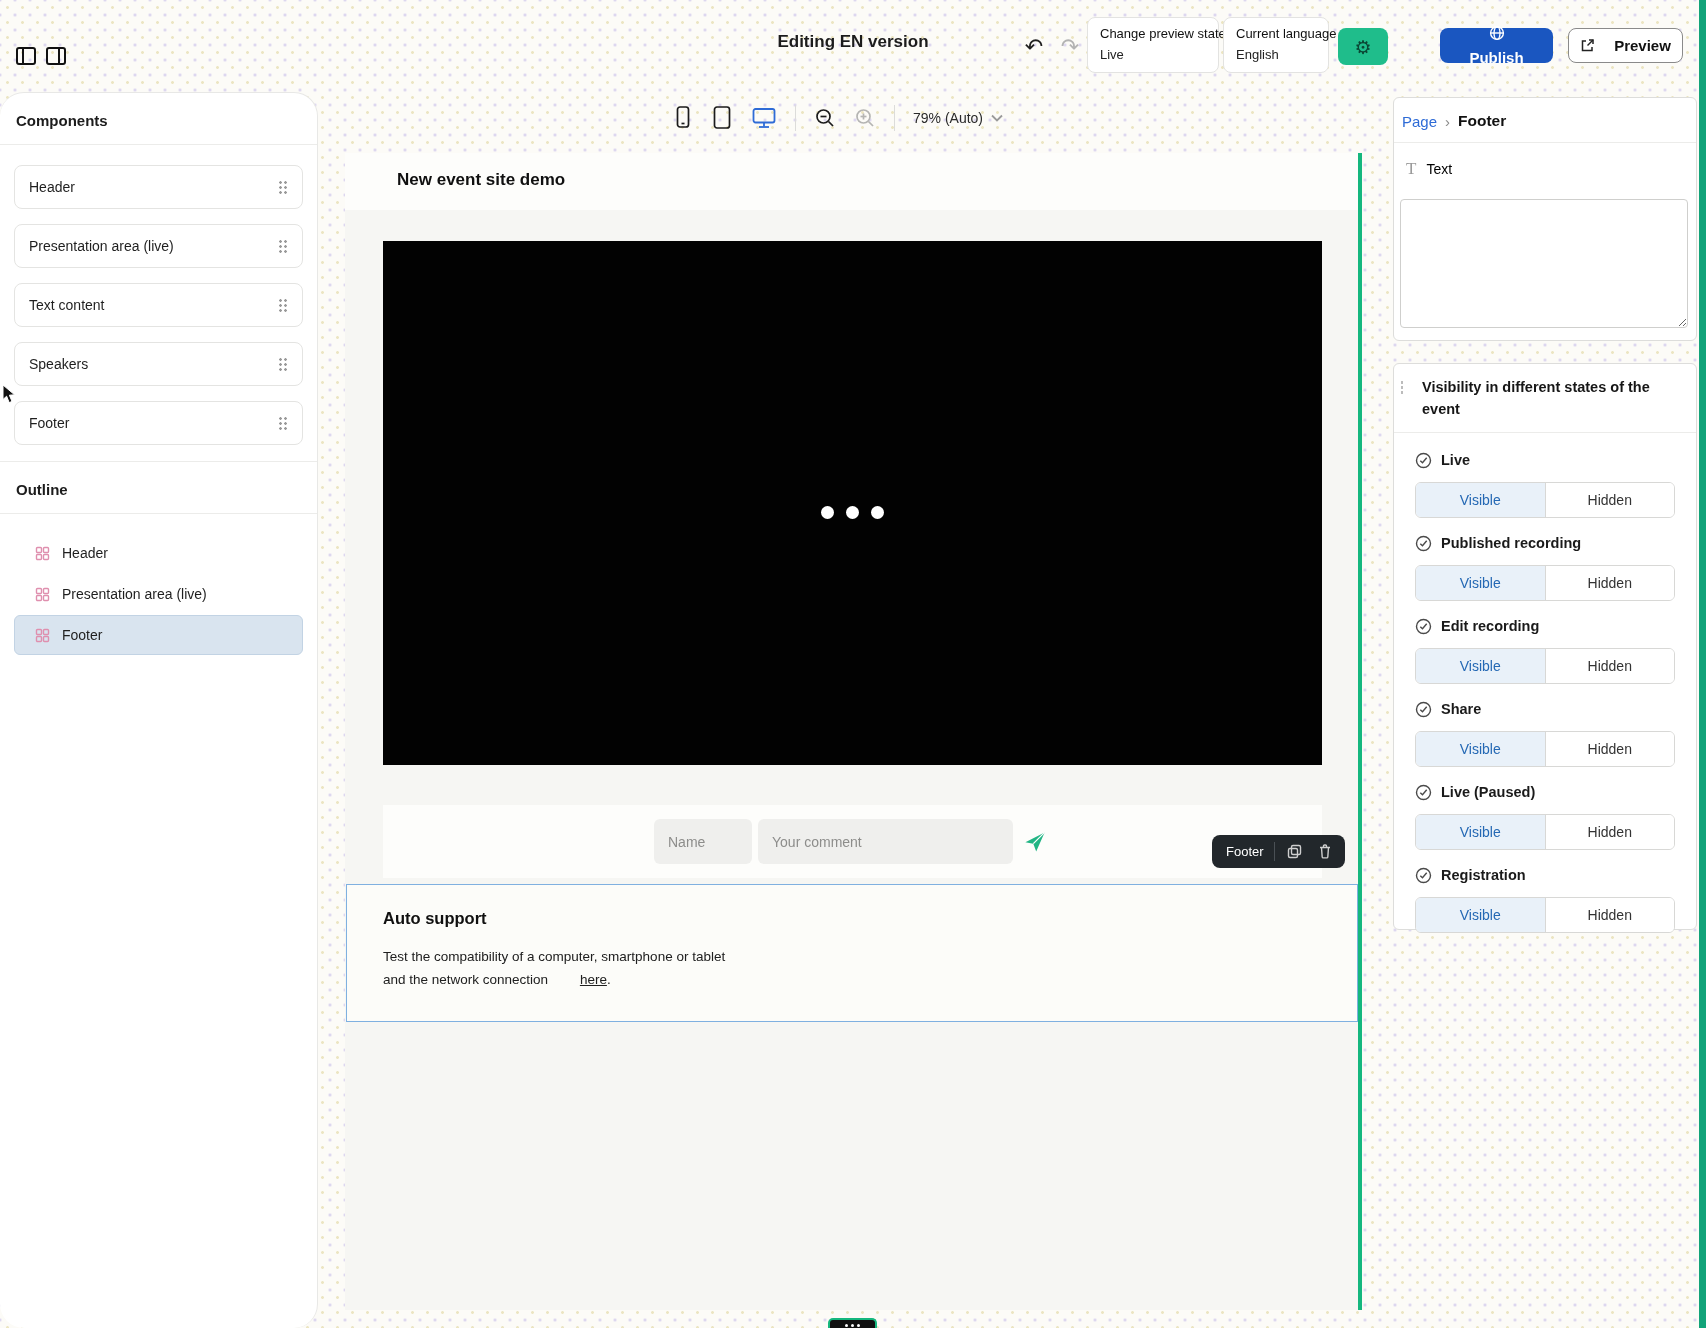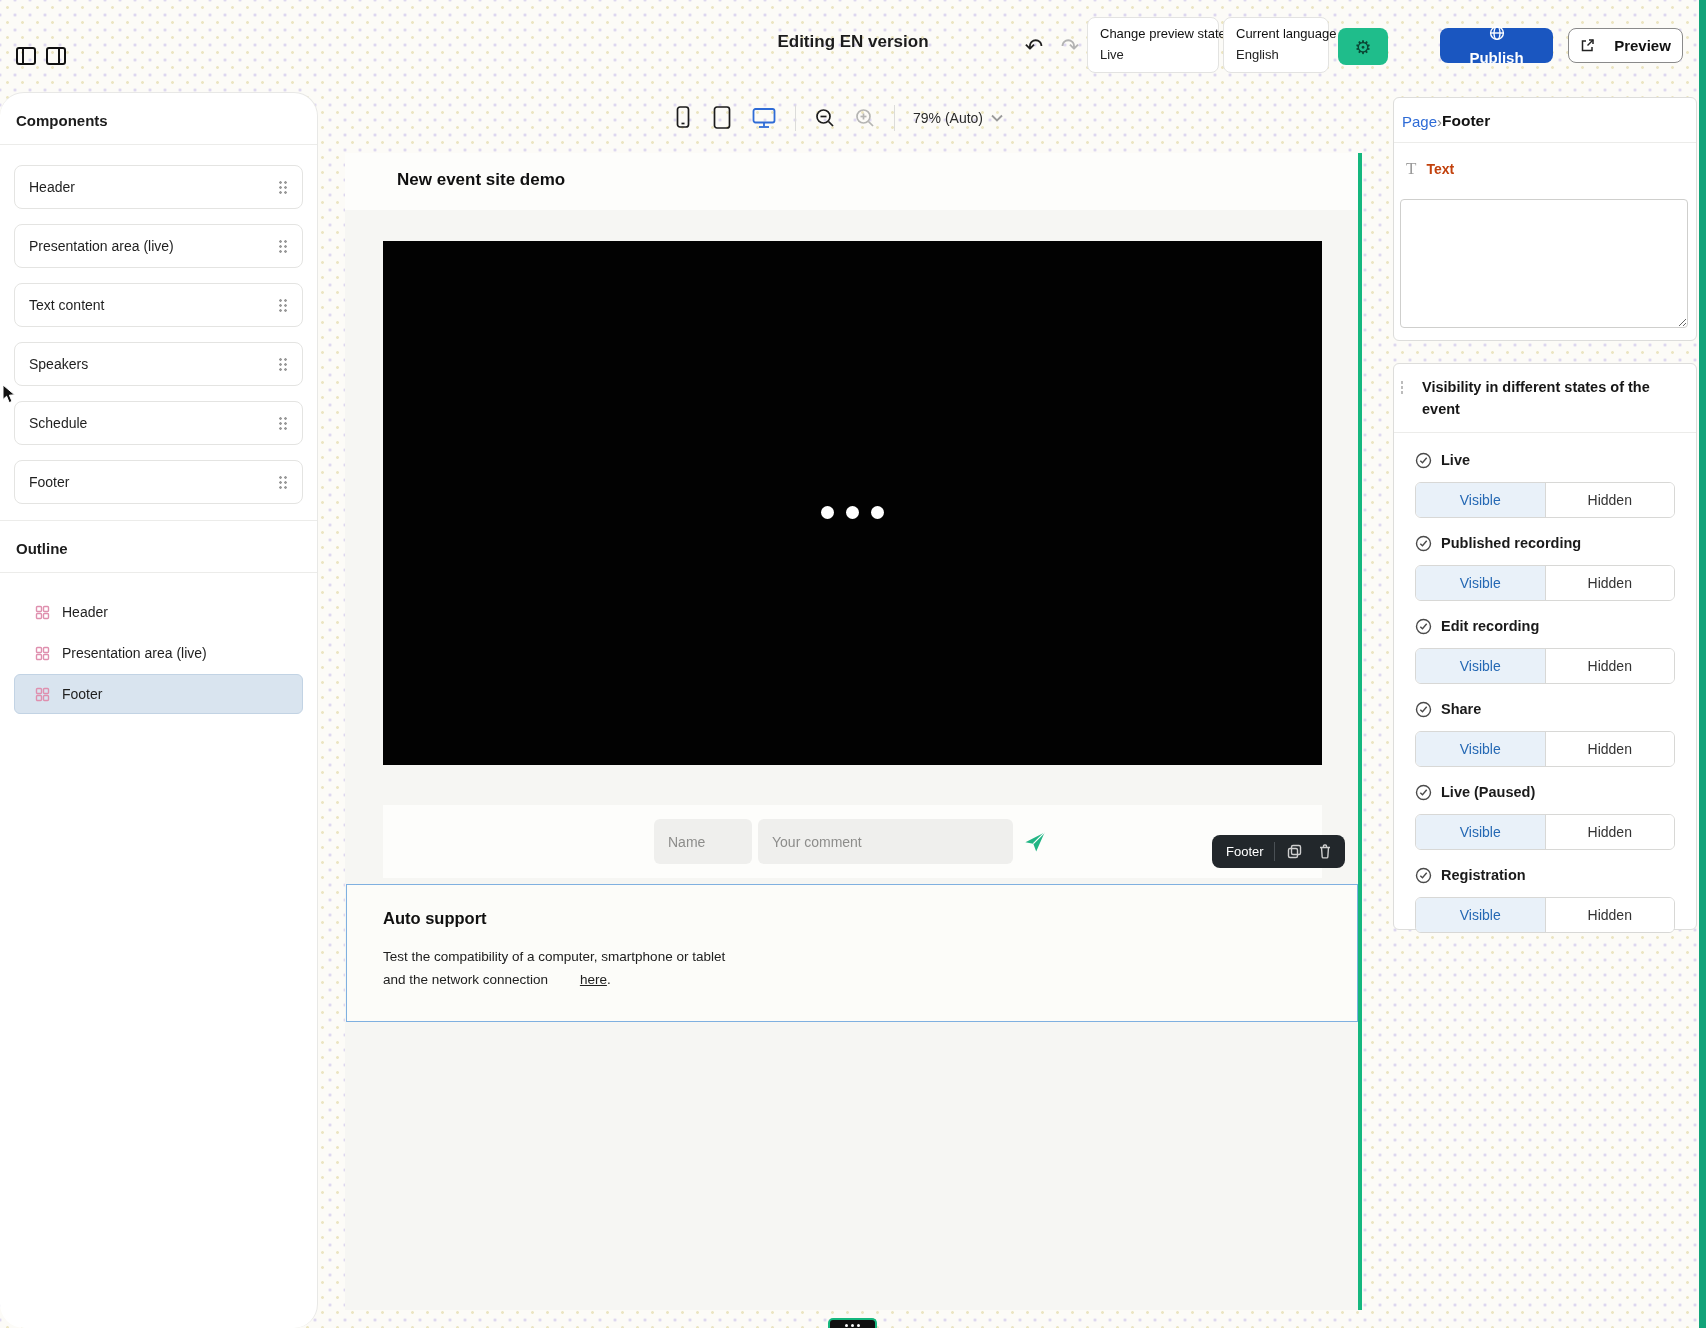--- a/index.html
+++ b/index.html
@@ -68,28 +68,28 @@
   .tag-icon{background:none;border:none;padding:2px;cursor:pointer;display:flex;}
   .footer-section{position:absolute;left:1px;top:731px;width:1012px;height:138px;background:#fcfcf9;border:1.6px solid #7fb0e0;box-sizing:border-box;}
   .fs-heading{position:absolute;left:36px;top:24px;font-size:16.5px;font-weight:bold;color:#101010;}
   .fs-body{position:absolute;left:36px;top:60px;font-size:13.5px;color:#202020;line-height:23px;}
   .fs-link{color:#202020;text-decoration:underline;cursor:pointer;padding-left:28px;}
   .guide-line{left:1358px;top:153px;width:4px;height:1157px;background:#15b77e;}
 
   
   .insp-card{background:#fff;border:1px solid #dddddb;border-radius:6px;box-sizing:border-box;}
   .card1{left:1393px;top:97px;width:304px;height:244px;}
-  .breadcrumb{display:flex;align-items:center;padding:14px 8px 12px 8px;font-size:15px;text-align:center;}
+  .breadcrumb{display:flex;align-items:center;gap:8px;padding:14px 8px 12px 8px;font-size:15px;text-align:center;}
   .bc-parent{color:#2e6bd6;cursor:pointer;}
   .bc-sep{color:#8a8a8a;font-size:15px;}
   .bc-current{color:#111;font-weight:bold;font-size:15.5px;}
   .card1-divider{border-top:1px solid #ececea;}
   .text-row{display:flex;align-items:center;gap:10px;padding:16px 0 10px 12px;}
   .t-glyph{font-family:"Liberation Serif",serif;font-size:17px;color:#9a9a9a;}
-  .text-row .t-label{font-size:14px;font-weight:bold;color:#c2410c;}
+  .text-row .t-label{font-size:14px;font-weight:normal;color:#000000;}
   .insp-textarea{position:absolute;left:6px;top:101px;width:288px;height:129px;box-sizing:border-box;border:1px solid #cfcfcd;border-radius:4px;resize:vertical;background:#fff;font-family:"Liberation Sans",sans-serif;font-size:13px;padding:8px;}
   .card2{left:1393px;top:363px;width:304px;height:567px;}
   .v-drag{position:absolute;left:6px;top:16px;width:4px;height:14px;background-image:radial-gradient(circle,#bcbcbc 1.2px,transparent 1.5px);background-size:4px 5px;cursor:grab;}
   .v-heading{padding:12px 24px 0 28px;font-size:14.5px;font-weight:bold;line-height:22px;color:#161616;}
   .v-divider{border-top:1px solid #ececea;margin-top:12px;}
   .state-groups{padding:17px 21px 0 21px;}
   .state-group{margin-bottom:15px;}
   .state-label{display:flex;align-items:center;gap:9px;height:20px;margin-bottom:12px;}
   .state-label .s-text{font-size:14.5px;font-weight:bold;color:#1a1a1a;}
   .seg-control{display:flex;height:34px;border:1px solid #d8d8d6;border-radius:6px;overflow:hidden;background:#fff;}
@@ -171,24 +171,20 @@
   <div class="comp-card">
     <span class="c-label">Text content</span>
     <span class="drag-dots"></span>
   </div>
 
   <div class="comp-card">
     <span class="c-label">Speakers</span>
     <span class="drag-dots"></span>
   </div>
 
-  <div class="comp-card">
-    <span class="c-label">Schedule</span>
-    <span class="drag-dots"></span>
-  </div>
 
   <div class="comp-card">
     <span class="c-label">Footer</span>
     <span class="drag-dots"></span>
   </div>
 </div>
     <div class="outline-divider"></div>
     <div class="sb-heading">Outline</div>
     <div class="outline-list" id="outline-list">
   <div class="outline-row">

